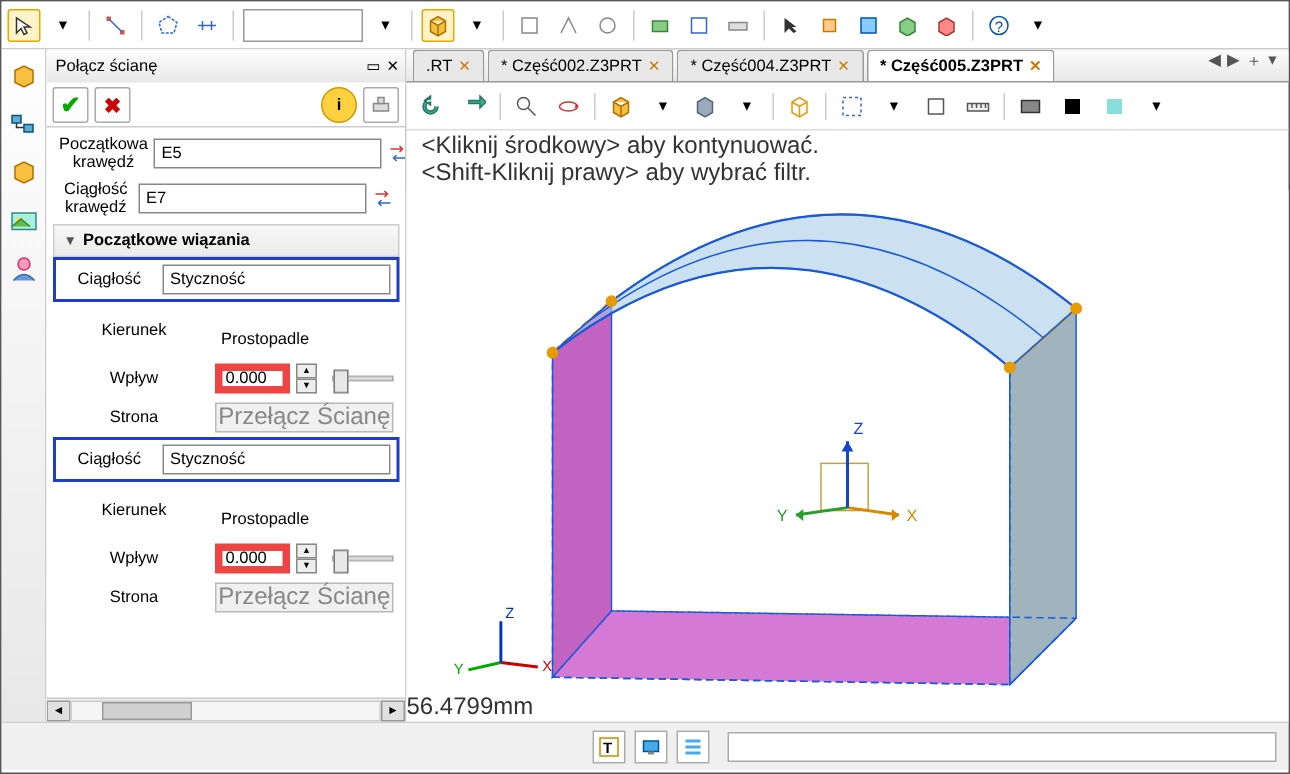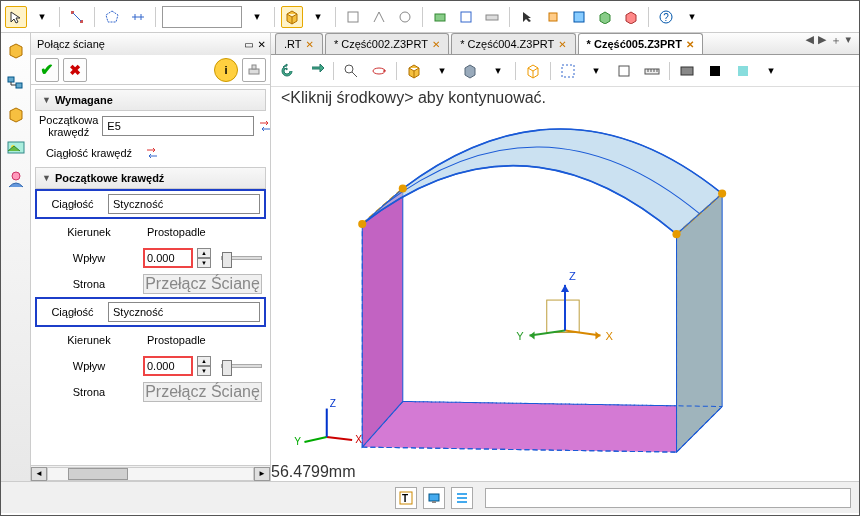--- a/index.html
+++ b/index.html
@@ -26,22 +26,22 @@
   .s-btn { width: 24px; height: 24px; display:flex;align-items:center;justify-content:center; border:1px solid #aaa; border-radius:2px; }
   
   .panel-body { flex:1; overflow:auto; padding: 2px 4px; }
   .section-hdr { background: linear-gradient(#f8f8f8,#eaeaea); padding: 4px 6px; font-weight:bold; border:1px solid #ccc; display:flex; align-items:center; gap:4px; margin-top:2px; }
   .section-hdr::before { content:"▼"; font-size:9px; color:#555; }
   .form-row { display:flex; align-items:center; padding: 3px 4px; gap:4px; }
   .form-row.highlight { border: 2px solid #1c3ec9; }
   .form-label { width: 100px; font-size:11px;text-align:center; }
   .form-input { flex:1; height:20px; border:1px solid #888; padding: 0 4px; font-size:11px; background:#fff; }
   .form-select { flex:1; height:20px; border:1px solid #888; padding: 0 4px; font-size:11px; background:#fff; }
-  .form-readonly { flex:1; height:20px; padding: 0 4px; font-size:11px; display:flex; align-items:center; }
-  .spin-input { width:50px; height:20px; border:2px solid #ef4444; padding:0 2px; font-size:11px; }
+  .form-readonly { flex:1; height:20px; padding: 0 4px; font-size:11px; display:flex; align-items:center;margin-top:12px; }
+  .spin-input { width:50px; height:20px; border:5px solid #ef4444; padding:0 2px; font-size:11px; }
   .spin-btns { width:14px; height:20px; display:flex; flex-direction:column; }
   .spin-btns div { flex:1; font-size:6px; display:flex;align-items:center;justify-content:center; border:1px solid #888; background:#eee; cursor:pointer;}
   .slider { flex:1; height:4px; background:#ddd; border:1px solid #aaa; margin-left:6px; position:relative;}
   .slider::before { content:""; position:absolute; left:0; top:-5px; width:8px; height:14px; background:#e8e8e8; border:1px solid #777; }
   .btn-wide { flex:1; height:20px; border:1px solid #bbb; background:#f0f0f0; color:#888; font-size:16px; cursor:pointer; }
   .swap-icon { width:18px; height:18px; display:flex; align-items:center; justify-content:center; font-size:12px; }
   
   .hscroll { height:16px; background:#f0f0f0; border-top:1px solid #ccc; display:flex; align-items:center; }
   .hscroll .arr { width:16px; height:14px; border:1px solid #999; background:#e0e0e0; display:flex;align-items:center;justify-content:center; font-size:8px;}
   .hscroll .track { flex:1; height:14px; background:#f5f5f5; border:1px solid #ccc; position:relative;}
@@ -227,45 +227,43 @@
       <div class="s-btn">
           <svg width="14" height="14">
             <rect x="2" y="6" width="10" height="5" fill="#ddd" stroke="#888"></rect>
             <rect x="5" y="2" width="4" height="4" fill="#ddd" stroke="#888"></rect>
           </svg>
         </div>
     </div>
 
     <div class="panel-body">
 
-      <div class="section-hdr">
-          <span>Wymagane</span>
-        </div>
       <div class="form-row">
         <div class="form-label">Początkowa krawędź</div>
         <input class="form-input" value="E5" style="">
         <div class="swap-icon">
             <svg width="14" height="14">
               <path d="M2 4 L10 4 M8 2 L10 4 L8 6" stroke="#d33" fill="none"></path>
               <path d="M12 10 L4 10 M6 8 L4 10 L6 12" stroke="#36c" fill="none"></path>
             </svg>
           </div>
       </div>
       <div class="form-row">
         <div class="form-label">Ciągłość krawędź</div>
+        <input class="form-input" value="E7" style="">
         <div class="swap-icon">
             <svg width="14" height="14">
               <path d="M2 4 L10 4 M8 2 L10 4 L8 6" stroke="#d33" fill="none"></path>
               <path d="M12 10 L4 10 M6 8 L4 10 L6 12" stroke="#36c" fill="none"></path>
             </svg>
           </div>
       </div>
 
       <div class="section-hdr">
-          <span>Początkowe krawędź</span>
+          <span>Początkowe wiązania</span>
         </div>
       <div class="form-row highlight">
         <div class="form-label">Ciągłość</div>
         <input class="form-select" value="Styczność" style="">
       </div>
       <div class="form-row">
         <div class="form-label">Kierunek</div>
         <div class="form-readonly">Prostopadle</div>
       </div>
       <div class="form-row">
@@ -414,20 +412,21 @@
       <div class="vbtn">
           <svg width="16" height="16">
             <rect x="3" y="3" width="10" height="10" fill="#8dd"></rect>
           </svg>
         </div>
       <div class="vbtn">▾</div>
     </div>
 
     <div class="hint-area">
       <div>&lt;Kliknij środkowy&gt; aby kontynuować.</div>
+      <div>&lt;Shift-Kliknij prawy&gt; aby wybrać filtr.</div>
     </div>
 
     <div class="canvas3d">
       <svg viewBox="0 0 580 360">
 
         <path d="M90 330 L400 335 L445 290 L130 285 Z" fill="#d47ad4" stroke="#1a5ad6" stroke-dasharray="5 3"></path>
 
         <path d="M90 330 L90 110 L130 75 L130 285 Z" fill="#c263c2" stroke="#1a5ad6"></path>
         <path d="M90 330 L90 110" stroke="#1a5ad6" stroke-dasharray="5 3"></path>
         <path d="M90 110 L130 75" stroke="#e69b00" stroke-width="2" stroke-dasharray="6 3"></path>

